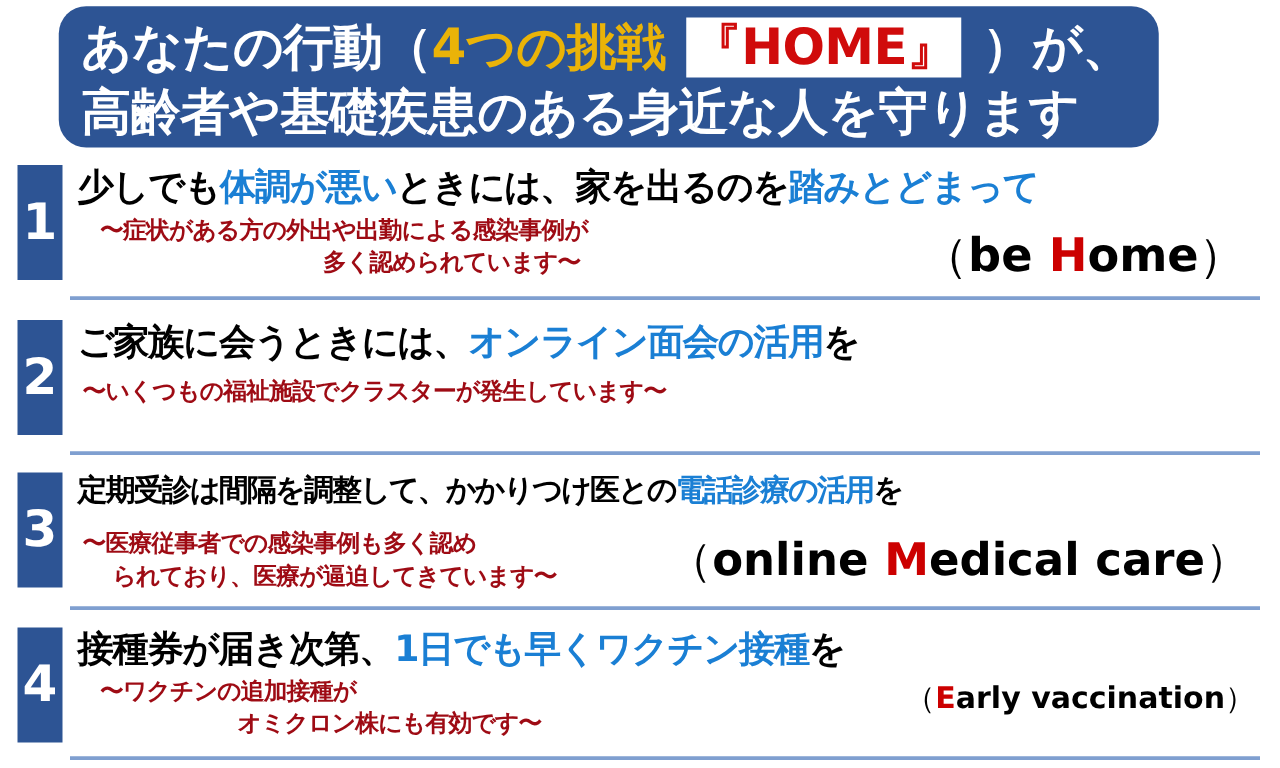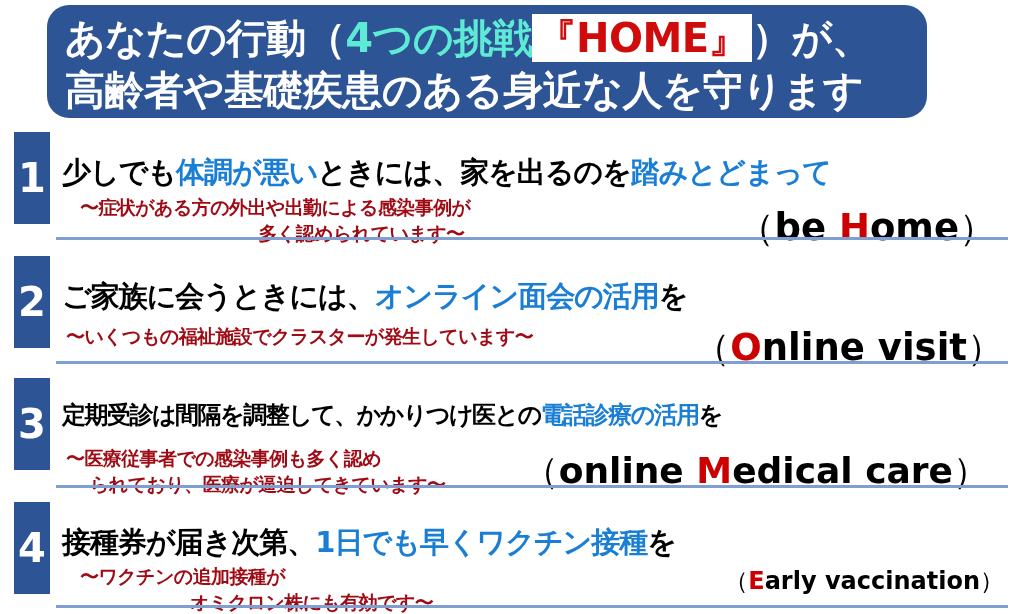--- a/index.html
+++ b/index.html
@@ -46,30 +46,30 @@
     font-size: 40px;
     line-height: 54px;
     display: flex;
     align-items: center;
   }
   .banner-line-2 {
     font-size: 40px;
     line-height: 50px;
   }
   .t-white  { color: #ffffff; }
-  .t-yellow { color: #5eead4; }
+  .t-yellow { color: #eab308; }
   .home-box {
     display: inline-block;
     background: #ffffff;
     color: #d00b0b;
     font-weight: 700;
     font-size: 40px;
     line-height: 46px;
     padding: 1px 4px;
-    margin: 0 0;
+    margin: 0 17px;
     white-space: nowrap;
   }
 
   
   .row {
     position: absolute;
     left: 0;
     width: 1024px;
   }
   .row-1 { top: 128px; height: 118px; }
@@ -99,21 +99,20 @@
     height: 3px;
     background: #7f9fd0;
   }
 
   .content {
     position: absolute;
     left: 58px;
     right: 10px;
     top: 0;
     bottom: 0;
-    margin-top: 23px;
   }
 
   .headline {
     position: absolute;
     left: 4px;
     top: 2px;
     white-space: nowrap;
     font-size: 29px;
     font-weight: 700;
     color: #000000;
@@ -146,21 +145,21 @@
     font-size: 37px;
     font-weight: 700;
     color: #000000;
     letter-spacing: 0px;
   }
   .english .cap { color: #cc0000; }
   .paren { font-weight: 400; }
 
   .eng-1 { right: 18px; top: 52px; }
   .eng-2 { right: 10px; top: 48px; }
-  .eng-3 { right: 25px; top: 50px; font-size: 36px; }
+  .eng-3 { right: 14px; top: 50px; font-size: 36px; }
   .eng-4 { right: 10px; top: 44px; font-size: 24px; }
 </style>
 </head>
 <body>
 
 <div class="poster">
 
   <div class="banner">
     <div class="banner-line banner-line-1">
       <span class="t-white">あなたの行動（</span>
@@ -190,23 +189,20 @@
 
   <div class="row row-2">
     <div class="badge">2</div>
     <div class="content">
       <div class="headline">
         <span>ご家族に会うときには、</span><span class="hl">オンライン面会の活用</span><span>を</span>
       </div>
       <div class="note note-2">
         <span>〜いくつもの福祉施設でクラスターが発生しています〜</span>
       </div>
-      <div class="english eng-2">
-        <span class="paren">（</span><span></span><span class="cap">O</span><span>nline visit</span><span class="paren">）</span>
-      </div>
     </div>
     <div class="rule"></div>
   </div>
 
   <div class="row row-3">
     <div class="badge">3</div>
     <div class="content">
       <div class="headline">
         <span>定期受診は間隔を調整して、かかりつけ医との</span><span class="hl">電話診療の活用</span><span>を</span>
       </div>

